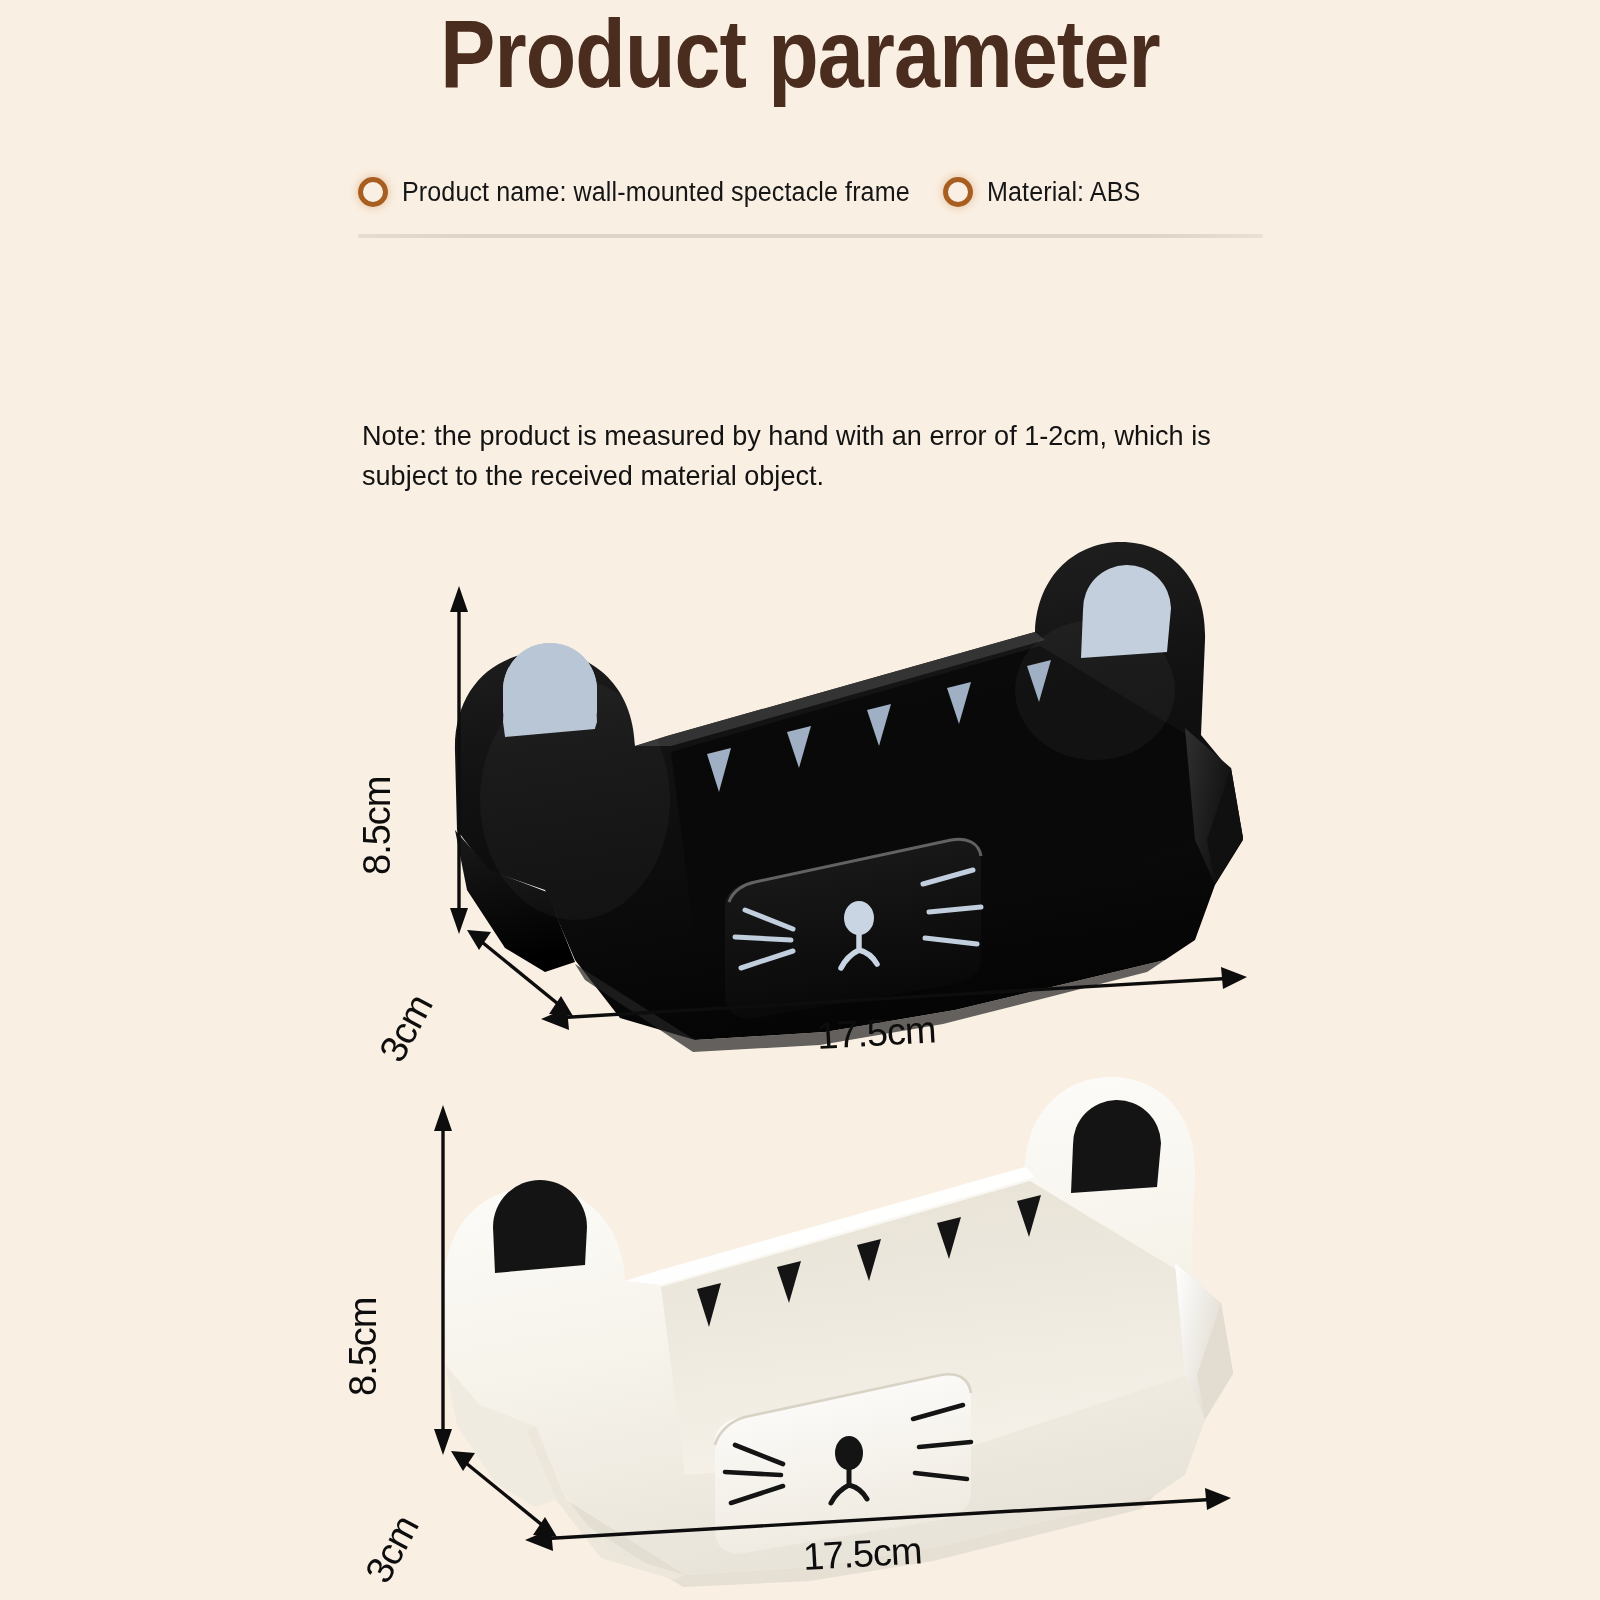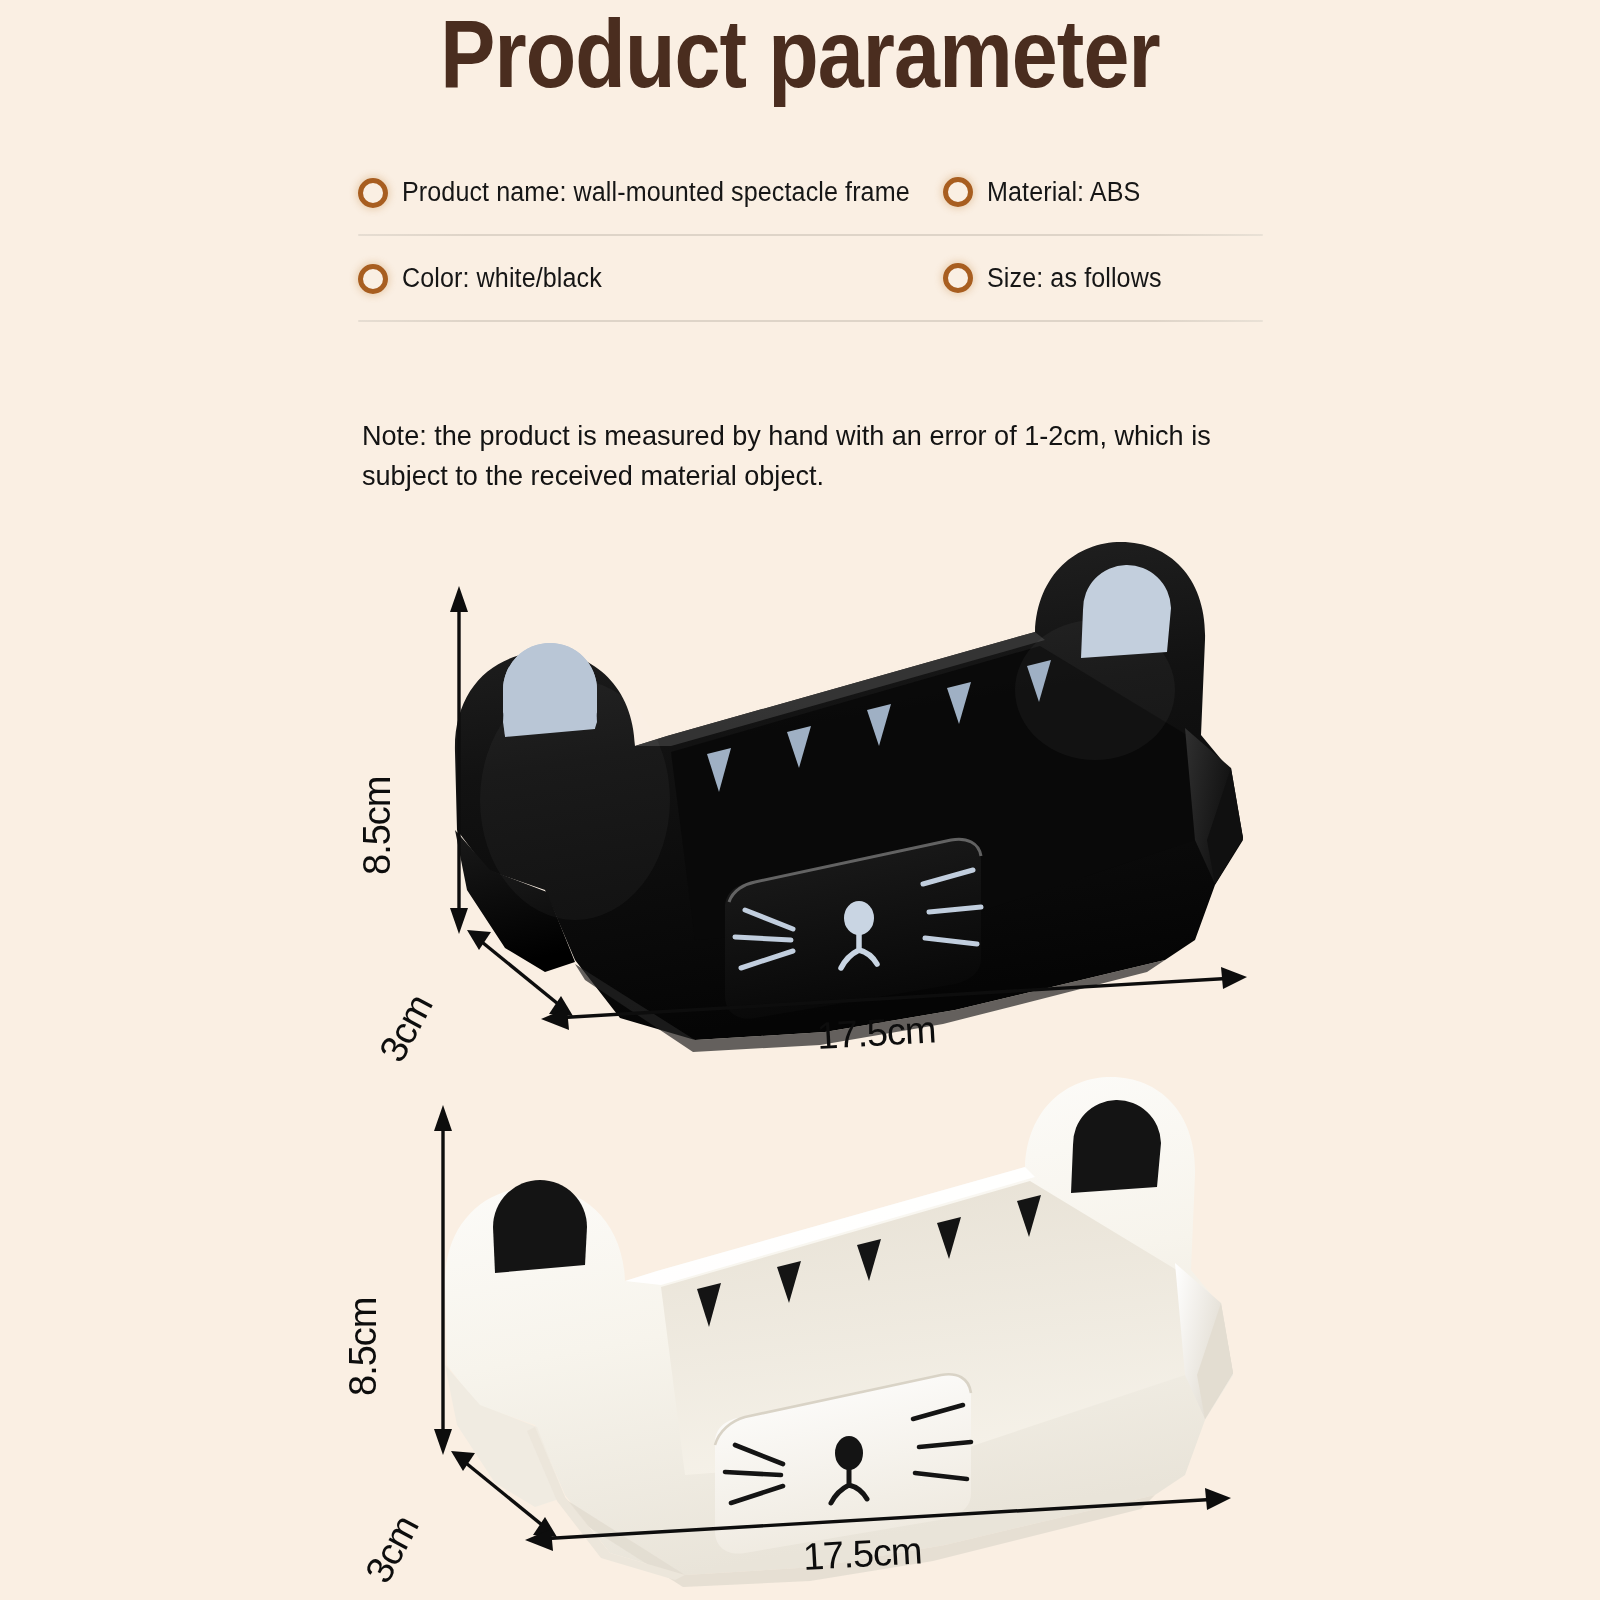--- a/index.html
+++ b/index.html
@@ -36,21 +36,21 @@
     position:relative;
     height:84px;
     display:flex;
     align-items:center;
   }
   .spec-cell{
     display:flex;
     align-items:center;
     white-space:nowrap;
   }
-  .spec-cell.left{width:585px;align-items:flex-end;}
+  .spec-cell.left{width:585px;}
   .bullet{
     width:30px;height:30px;
     border:5px solid #a85e20;
     border-radius:50%;
     box-sizing:border-box;
     flex:0 0 auto;
     margin-right:14px;
     box-shadow:0 0 7px 2px rgba(200,140,70,.30);
   }
   .spec-text{
@@ -119,30 +119,20 @@
       <span class="spec-text">Product name: wall-mounted spectacle frame</span>
     </div>
     <div class="spec-cell">
       <span class="bullet"></span>
       <span class="spec-text">Material: ABS</span>
     </div>
   </div>
 
   <div class="divider"></div>
 
-  <div class="spec-row">
-    <div class="spec-cell left">
-      <span class="bullet"></span>
-      <span class="spec-text">Color: white/black</span>
-    </div>
-    <div class="spec-cell">
-      <span class="bullet"></span>
-      <span class="spec-text">Size: as follows</span>
-    </div>
-  </div>
 
   <div class="divider"></div>
 </div>
 
 <div class="note">Note: the product is measured by hand with an error of 1-2cm, which is subject to the received material object.</div>
 
 <div class="figure fig-black">
   <svg width="870" height="510" viewBox="0 0 870 510">
     <defs>
       <linearGradient id="blkFace" x1="0" y1="0" x2="0.25" y2="1">

